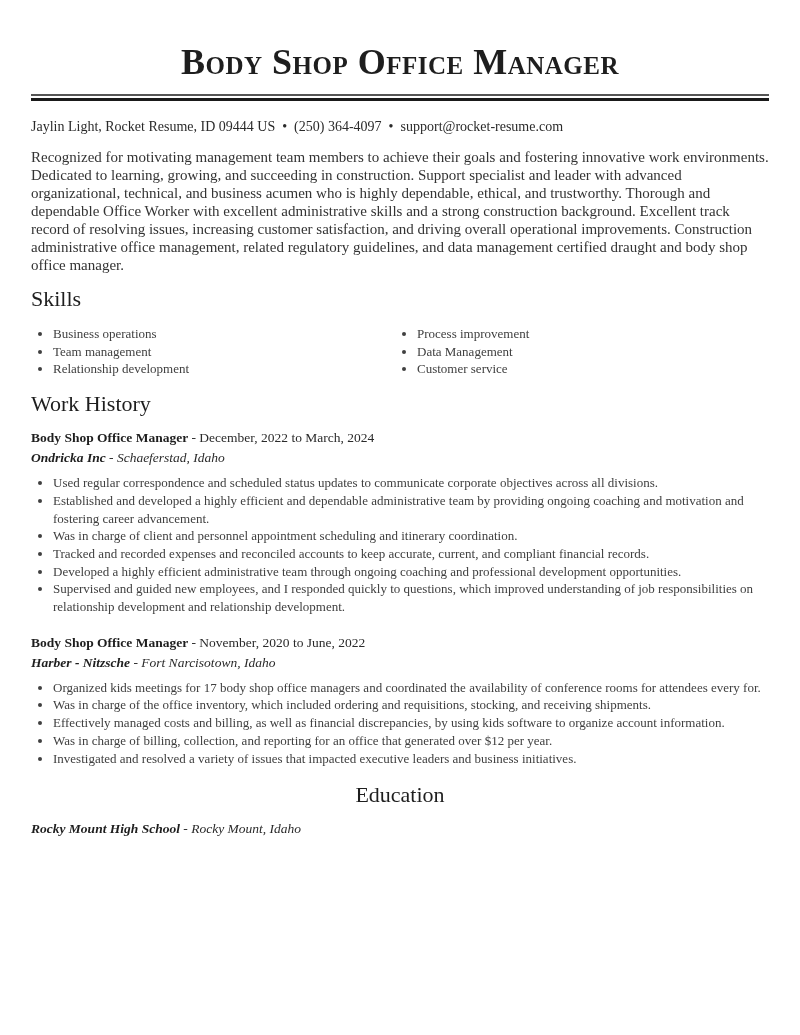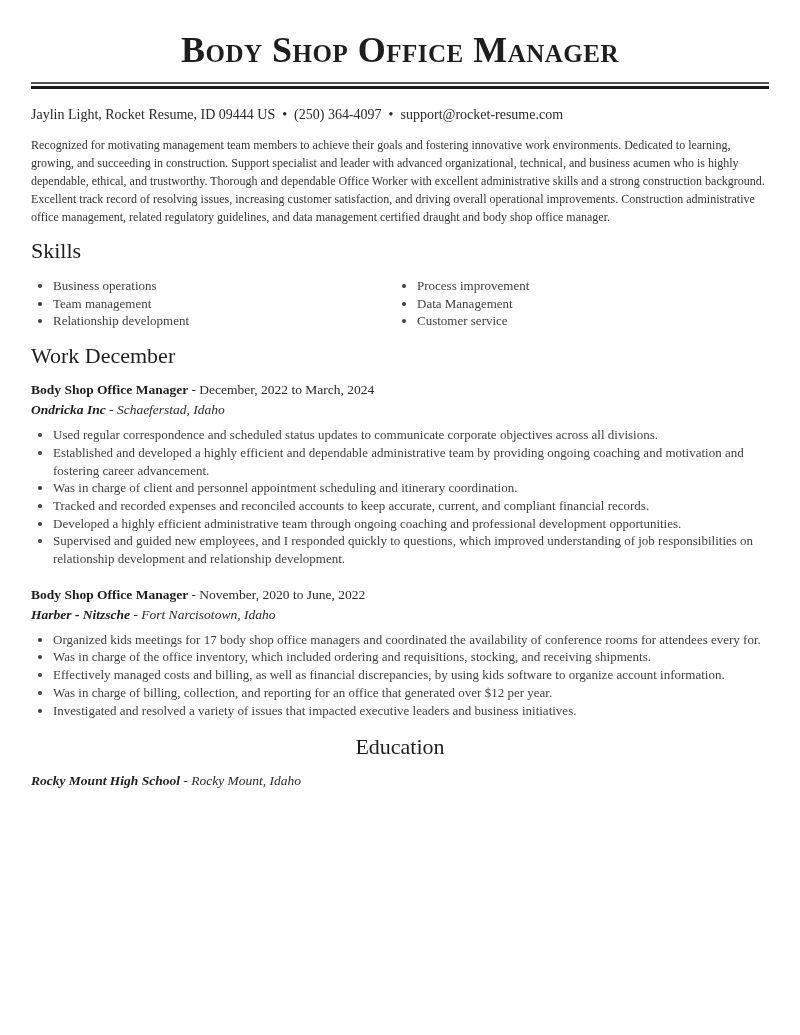--- a/index.html
+++ b/index.html
@@ -3,21 +3,21 @@
 <meta charset="utf-8">
 <style>
   html, body { margin: 0; padding: 0; background: #ffffff; }
   body {
     width: 800px;
     height: 1035px;
     overflow: hidden;
     font-family: "Liberation Serif", "DejaVu Serif", serif;
     color: #2a2a2a;
   }
-  .page { padding: 0 31px; }
+  .page { padding: 12px 31px; }
   .title {
     text-align: center;
     font-size: 36px;
     font-weight: bold;
     font-variant: small-caps;
     letter-spacing: 0.5px;
     color: #1e1e1e;
     margin: 0;
     padding-top: 28px;
     line-height: 44px;
@@ -36,21 +36,21 @@
   h2 {
     font-weight: normal;
     font-size: 22px;
     color: #1e1e1e;
     margin: 0;
     line-height: 28px;
   }
   .summary-h { margin-top: 21px; }
   .summary {
     margin-top: 12px;
-    font-size: 12px;
+    font-size: 15px;
     line-height: 18px;
     color: #333;
     margin-bottom: 4px;
   }
   .skills-h { margin-top: 11px; }
   ul {
     margin: 0;
     padding-left: 22px;
     font-size: 13px;
     line-height: 17.7px;
@@ -110,21 +110,21 @@
       <ul>
         <li>Process improvement</li>
         <li>Data Management</li>
         <li>Customer service</li>
       </ul>
     </div>
   </section>
 
 
   <section>
-    <h2 class="work-h">Work December</h2>
+    <h2 class="work-h">Work History</h2>
 
     <div class="job">
       <div class="job-line"><b>Body Shop Office Manager</b><span> - December, 2022 to March, 2024</span></div>
       <div class="job-line job-company"><b>Ondricka Inc</b><span> - Schaeferstad, Idaho</span></div>
       <ul>
         <li>Used regular correspondence and scheduled status updates to communicate corporate objectives across all divisions.</li>
         <li>Established and developed a highly efficient and dependable administrative team by providing ongoing coaching and motivation and fostering career advancement.</li>
         <li>Was in charge of client and personnel appointment scheduling and itinerary coordination.</li>
         <li>Tracked and recorded expenses and reconciled accounts to keep accurate, current, and compliant financial records.</li>
         <li>Developed a highly efficient administrative team through ongoing coaching and professional development opportunities.</li>

